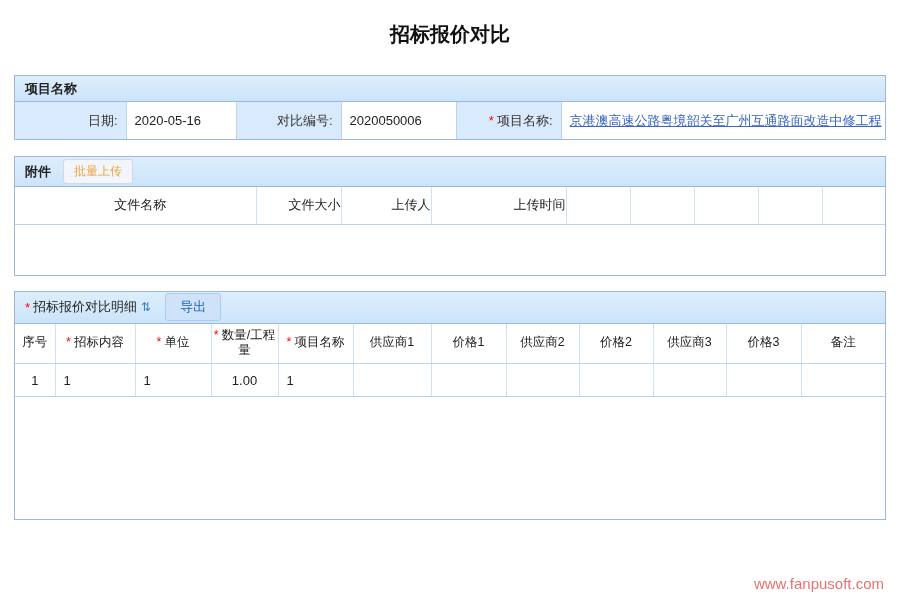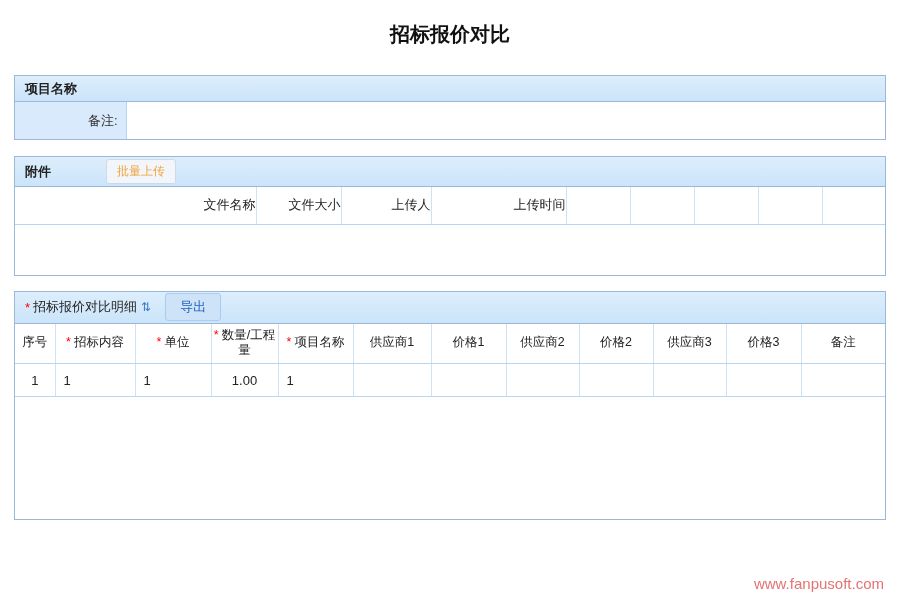--- a/index.html
+++ b/index.html
@@ -28,21 +28,21 @@
   .sec3 { margin-top: 15px; }
   .sec-header {
     background: linear-gradient(#ddeefc, #cbe4fa);
     border-bottom: 1px solid #9cb8d8;
     display: flex;
     align-items: center;
     padding: 0 10px;
     font-size: 13px;
   }
   .sec1 .sec-header { height: 26px; font-weight: bold; }
-  .sec2 .sec-header { height: 30px; gap: 43px; }
+  .sec2 .sec-header { height: 30px; }
   .sec3 .sec-header { height: 32px; }
   .bold { font-weight: bold; }
   table { border-collapse: collapse; width: 100%; table-layout: fixed; }
   td, th { font-size: 13px; font-weight: normal; overflow: hidden; white-space: nowrap; }
   .grid td { border-right: 1px solid #b9d4ee; border-bottom: 1px solid #b9d4ee; height: 37px; }
   .grid tr td:last-child { border-right: none; }
   .grid tr:last-child td { border-bottom: none; }
   .label-cell {
     background: #d8eafc;
     text-align: right;
@@ -54,21 +54,21 @@
   a.project-link { color: #3a66c4; text-decoration: underline; font-size: 13px; }
   
   .att-table th {
     border-right: 1px solid #cfe2f4;
     border-bottom: 1px solid #b9d4ee;
     height: 37px;
     color: #222;
     text-align: right;
   }
   .att-table tr th:last-child { border-right: none; }
-  .att-table th.first { text-align: right; padding-left: 10px; }
+  .att-table th.first { text-align: center; padding-left: 10px; }
   .att-empty-body { height: 50px; background: #fff; }
   .btn-batch {
     margin-left: 12px;
     background: #f2f6fa;
     border: 1px solid #cdd9e6;
     border-radius: 3px;
     color: #f0a23c;
     font-size: 12px;
     padding: 3px 10px;
     cursor: pointer;
@@ -134,23 +134,31 @@
       <col style="width:111px">
         <col style="width:110px">
         <col style="width:105px">
         <col style="width:115px">
       <col style="width:105px">
         <col style="width:115px">
         <col style="width:105px">
         <col>
     </colgroup>
     <tbody>
-    <tr>
-      <td class="label-cell" style="height:36px">备注:</td>
-      <td class="value-cell" colspan="7"></td>
+        <tr>
+      <td class="label-cell">日期:</td>
+      <td class="value-cell">2020-05-16</td>
+      <td class="label-cell">对比编号:</td>
+      <td class="value-cell">2020050006</td>
+      <td class="label-cell">
+        <span class="req">*</span><span>项目名称:</span>
+      </td>
+      <td class="value-cell" colspan="3">
+        <a href="#" class="project-link">京港澳高速公路粤境韶关至广州互通路面改造中修工程</a>
+      </td>
     </tr>
   </tbody>
     </table>
 </div>
 
 <div class="section sec2">
   <div class="sec-header">
     <span class="bold">附件</span>
     <button class="btn-batch">批量上传</button>
   </div>

